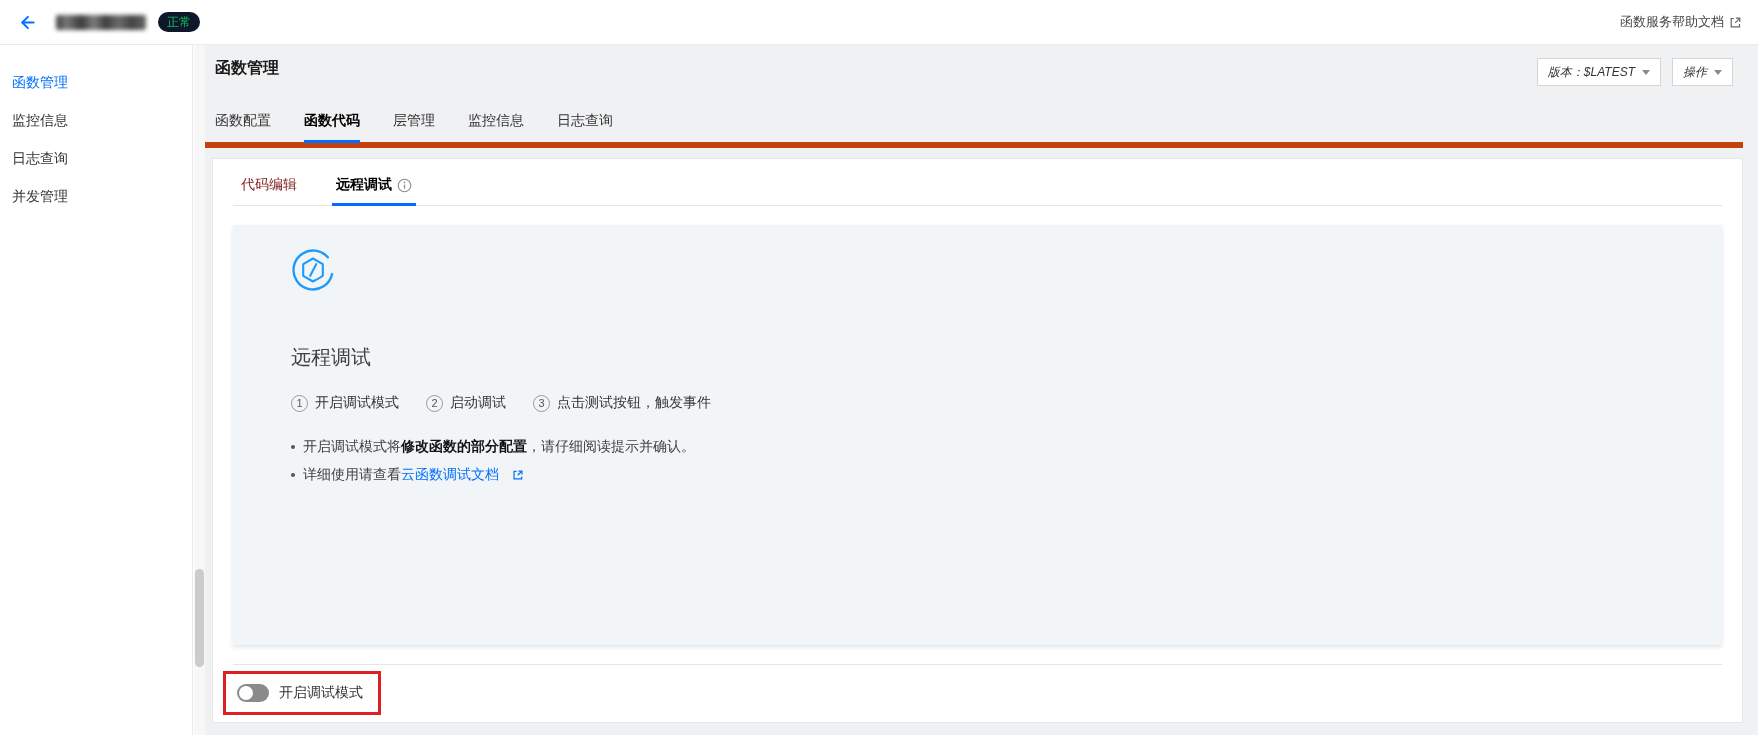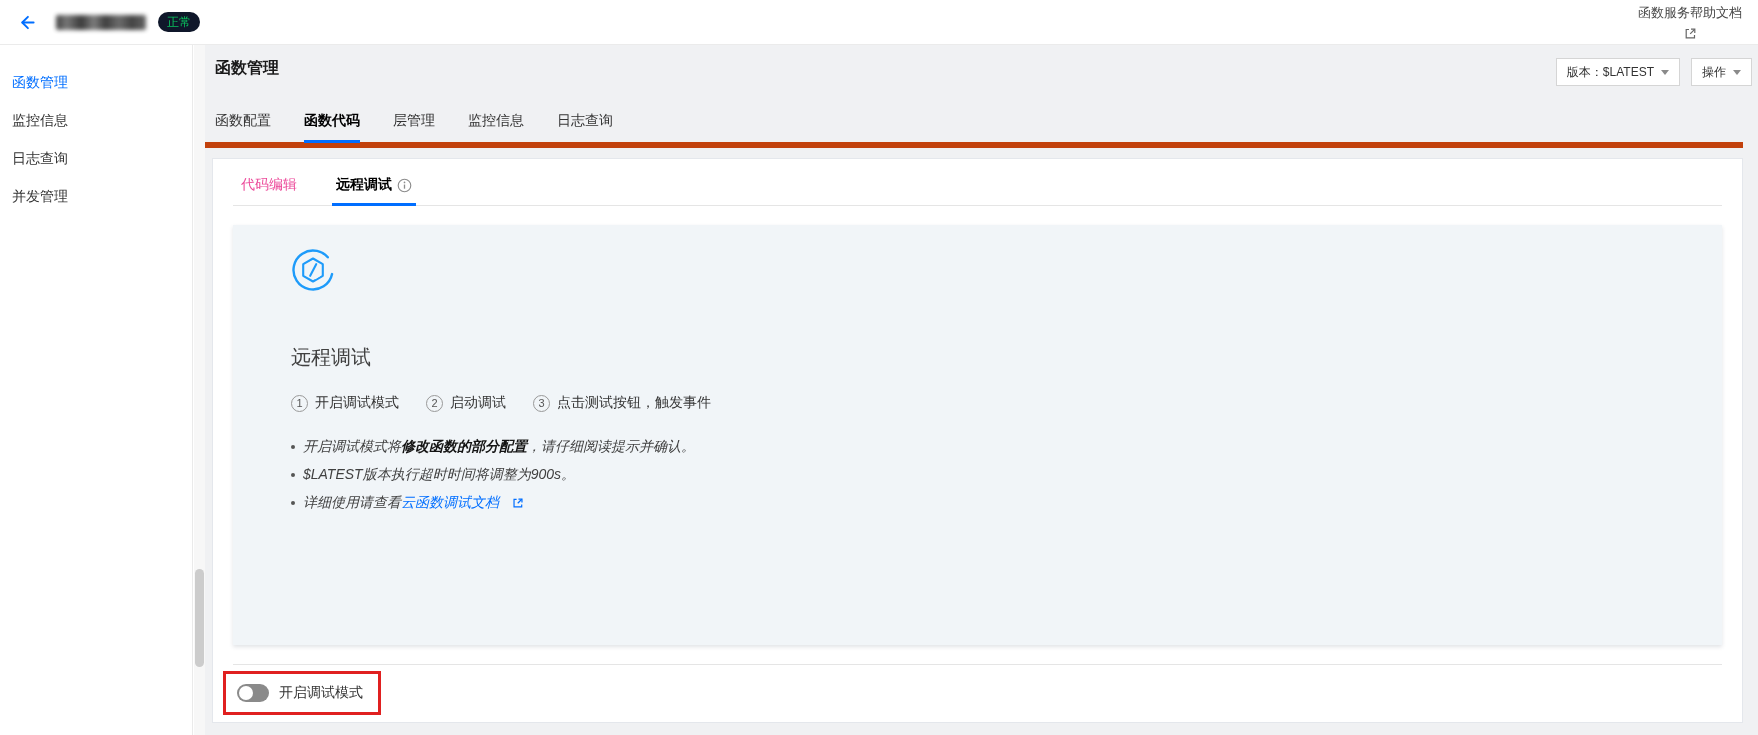--- a/index.html
+++ b/index.html
@@ -13,61 +13,61 @@
             border-bottom:1px solid #ebebeb; display:flex; align-items:center;
             padding:0 16px 0 14px; z-index:6; }
   .back-btn { width:24px; height:24px; display:flex; align-items:center; justify-content:center; cursor:pointer; }
   .fn-blur { width:90px; height:15px; margin-left:18px; border-radius:2px;
              background:linear-gradient(90deg,#2e2e2e 0%,#6a6a6a 12%,#262626 28%,#707070 42%,#2b2b2b 55%,#5d5d5d 70%,#303030 84%,#555 100%);
              filter:blur(2px); opacity:.9; }
   .badge { margin-left:12px; padding:2px 9px; border-radius:10px; background:#0f172a;
            color:#0abf5c; font-size:12px; line-height:16px; }
   .tb-spacer { flex:1; }
   .help-link { display:flex; align-items:center; gap:5px; color:#474747; font-size:13px;
-               text-decoration:none; cursor:pointer;flex-direction:column; }
+               text-decoration:none; cursor:pointer; }
   
   .sidebar { position:absolute; top:45px; left:0; bottom:0; width:193px; background:#fff;
              border-right:1px solid #eaeaea; padding-top:18px; }
   .side-item { height:38px; line-height:38px; padding-left:12px; font-size:14px; color:#333; cursor:pointer; }
   .side-item.active { color:#006eff; }
   .side-scrollbar { position:absolute; top:45px; left:194px; bottom:0; width:11px; background:#f7f7f7; }
   .scroll-thumb { position:absolute; left:1px; right:1px; top:524px; height:98px;
                   background:#cccccc; border-radius:5px; }
   
   .main { position:absolute; top:45px; left:205px; right:0; bottom:0; background:#f0f1f3; }
   .page-title { position:absolute; left:10px; top:13px; font-size:16px; font-weight:700; color:#1a1a1a; }
-  .header-actions { position:absolute; right:6px; top:13px; display:flex; gap:11px; }
+  .header-actions { position:absolute; right:25px; top:13px; display:flex; gap:11px;font-style:italic; }
   .hbtn { height:28px; background:#fff; border:1px solid #d5d5d5; display:flex; align-items:center;
           gap:7px; padding:0 10px; font-size:12px; color:#333; cursor:pointer; }
   .caret { width:0; height:0; border-left:4px solid transparent; border-right:4px solid transparent;
            border-top:5px solid #8a8a8a; }
   .tabs { position:absolute; left:0; right:15px; top:60px; height:43px;
           border-bottom:6px solid #c2410c; display:flex; align-items:flex-end; padding-left:10px; }
   .tab { margin-right:33px; padding-bottom:12px; font-size:14px; color:#333; position:relative; cursor:pointer; }
   .tab.active { font-weight:700; color:#000; }
   .tab.active::after { content:""; position:absolute; left:0; right:0; bottom:-1px; height:3px; background:#006eff; }
   
   .card { position:absolute; left:7px; right:15px; top:113px; bottom:12px; background:#fff;
           border:1px solid #e4e7ec; }
   .subtabs { position:absolute; top:0; left:20px; right:20px; height:47px;
              border-bottom:1px solid #e5e5e5; display:flex; align-items:flex-end; }
-  .subtab { margin-left:8px; margin-right:31px; padding-bottom:11px; font-size:14px; color:#ec4899;
+  .subtab { margin-left:8px; margin-right:31px; padding-bottom:11px; font-size:14px; color:#7f1d1d;
             position:relative; display:flex; align-items:center; gap:5px; cursor:pointer; }
   .subtab.active { font-weight:700; color:#000; }
   .subtab.active::after { content:""; position:absolute; left:-4px; right:-4px; bottom:-1px; height:3px; background:#006eff; }
   .panel { position:absolute; top:66px; left:20px; right:20px; height:420px; background:#f1f5f8;
            box-shadow:0 2px 4px rgba(40,60,80,.14); padding:23px 0 0 58px; }
   .panel-heading { margin-top:52px; font-size:20px; color:#404040; }
   .steps { margin-top:23px; display:flex; align-items:center; gap:27px; font-size:14px; color:#333; }
   .step { display:flex; align-items:center; gap:7px; }
   .step-num { width:17px; height:17px; border:1px solid #999; border-radius:50%; color:#555;
               font-size:11px; display:flex; align-items:center; justify-content:center; flex:none; }
   .bullets { margin-top:27px; }
   .bullet { display:flex; align-items:flex-start; margin-bottom:13px; font-size:14px;
-            color:#404040; line-height:15px;font-style:italic; }
+            color:#404040; line-height:15px; }
   .dot { width:4px; height:4px; border-radius:50%; background:#555; margin:6px 8px 0 0; flex:none; }
   .b { font-weight:700; color:#141414; }
   .doc-link { color:#006eff; text-decoration:none; display:inline-flex; align-items:center; gap:13px; cursor:pointer; }
   .divider { position:absolute; top:505px; left:20px; right:20px; border-top:1px solid #e5e5e5; }
   .footer-box { position:absolute; top:512px; left:10px; border:3px solid #e02020;
                 display:flex; align-items:center; gap:10px; padding:10px 15px 10px 11px; }
   .toggle { width:32px; height:18px; border-radius:10px; background:#8a8a8a; position:relative;
             cursor:pointer; flex:none; }
   .knob { position:absolute; left:2px; top:2px; width:14px; height:14px; border-radius:50%; background:#fff; }
   .toggle-label { font-size:14px; color:#333; }
@@ -169,24 +169,20 @@
         </div>
       </div>
 
       <div class="bullets">
         <div class="bullet">
           <span class="dot"></span>
           <span><span>开启调试模式将</span><span class="b">修改函数的部分配置</span><span>，请仔细阅读提示并确认。</span></span>
         </div>
         <div class="bullet">
           <span class="dot"></span>
-          <span>$LATEST版本执行超时时间将调整为900s。</span>
-        </div>
-        <div class="bullet">
-          <span class="dot"></span>
           <span><span>详细使用请查看</span><a class="doc-link">
                 <span>云函数调试文档</span>
                 <svg width="12" height="12" viewBox="0 0 13 13">
                   <path d="M5 2.5 H2.2 V10.8 H10.5 V8" fill="none" stroke="#006eff" stroke-width="1.3"></path>
                   <path d="M7 2.2 H10.8 V6" fill="none" stroke="#006eff" stroke-width="1.3"></path>
                   <line x1="10.6" y1="2.4" x2="6.2" y2="6.8" stroke="#006eff" stroke-width="1.3"></line>
                 </svg>
               </a></span>
         </div>
       </div>

